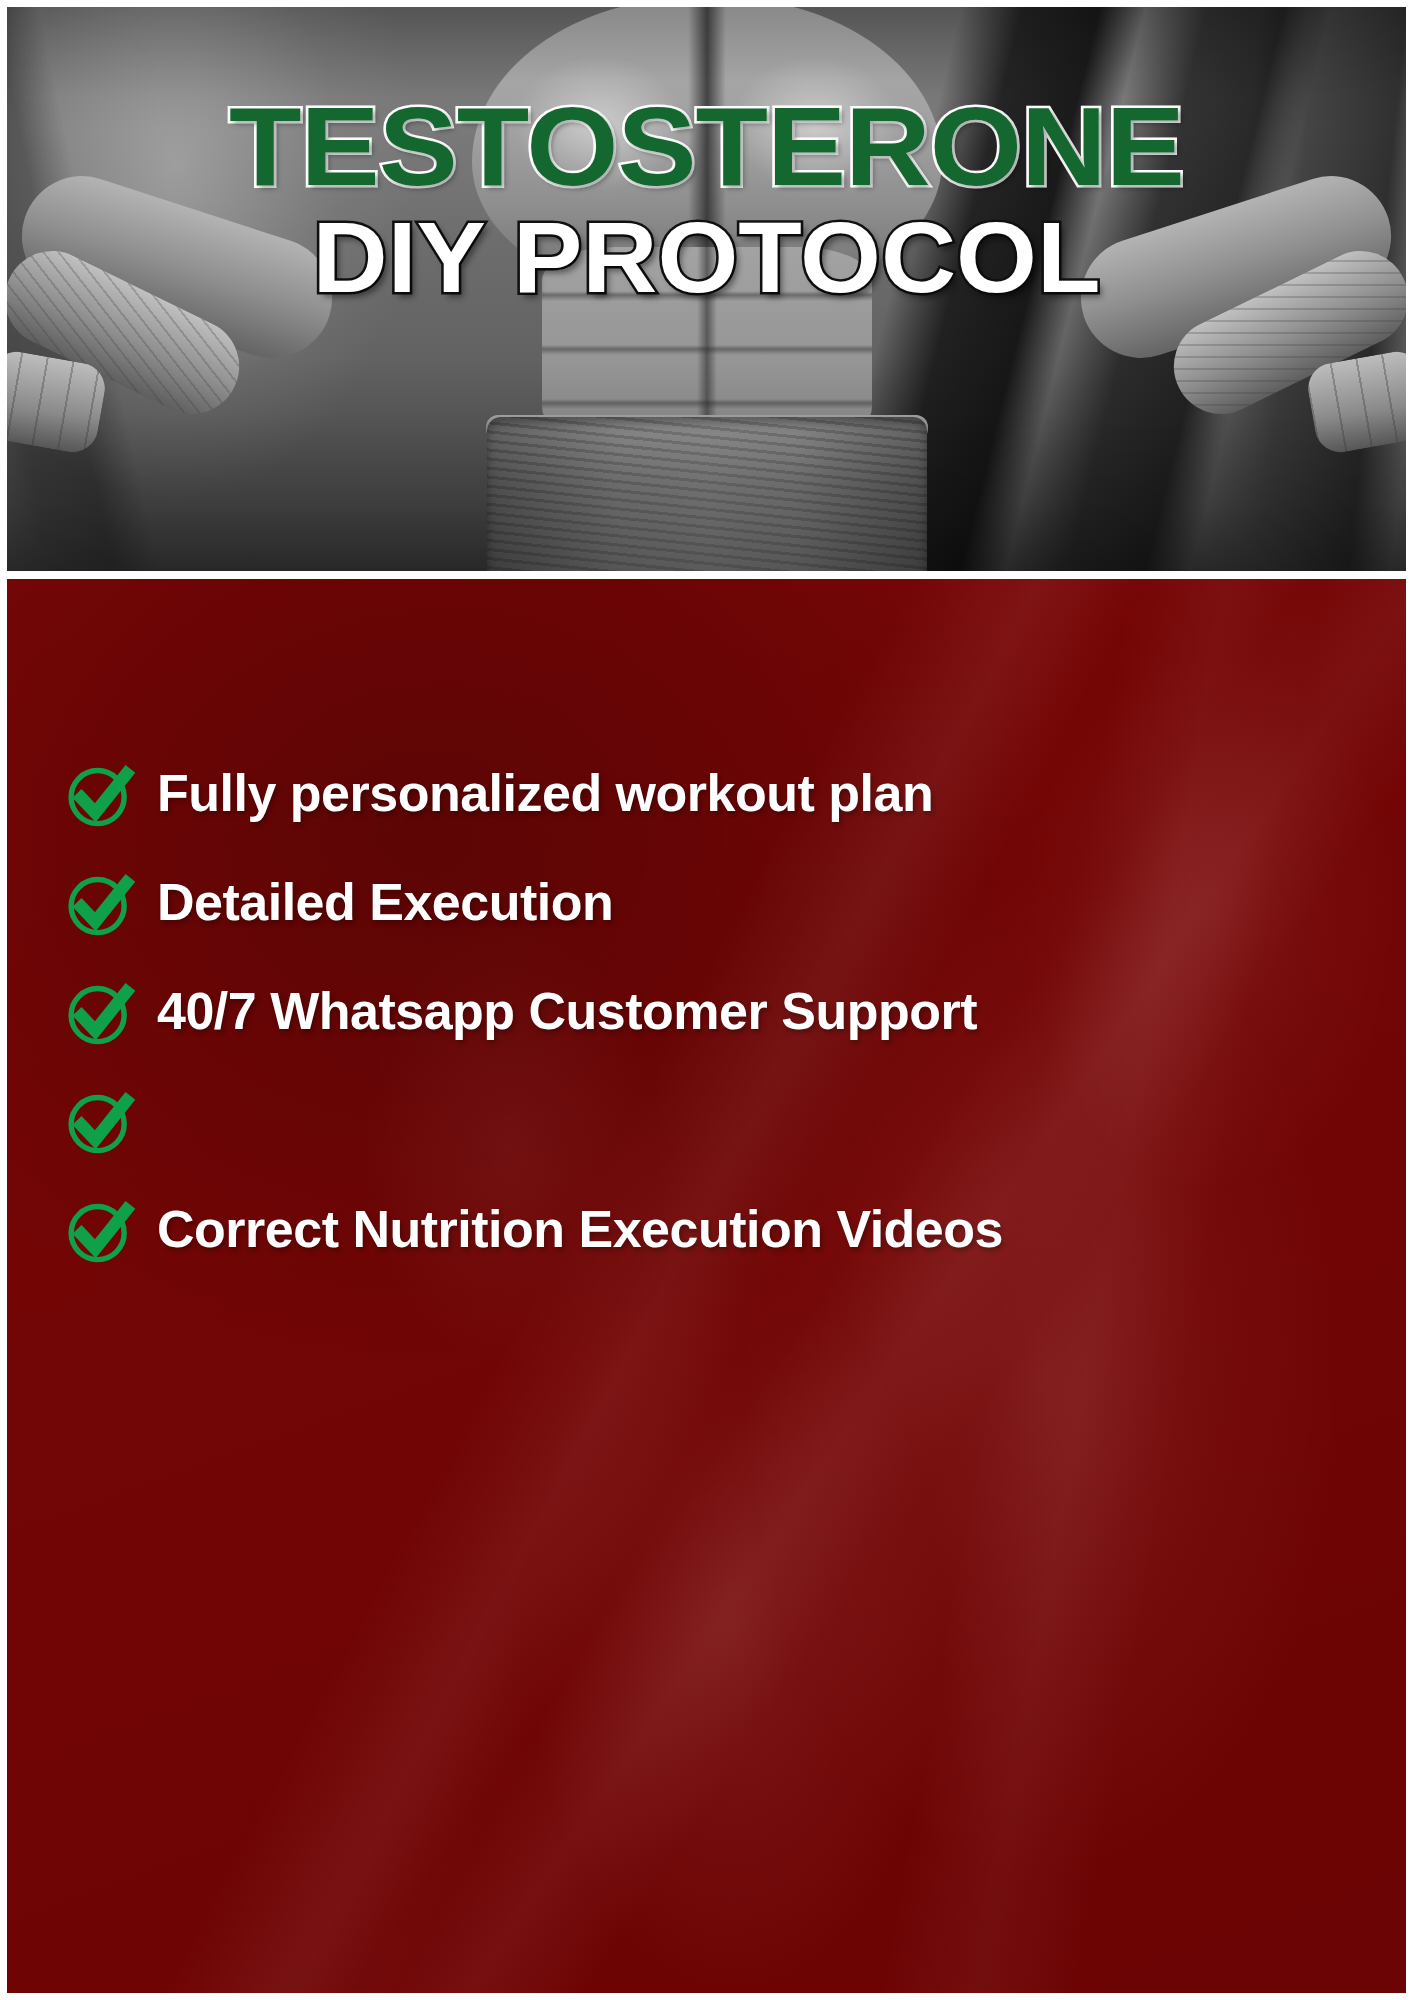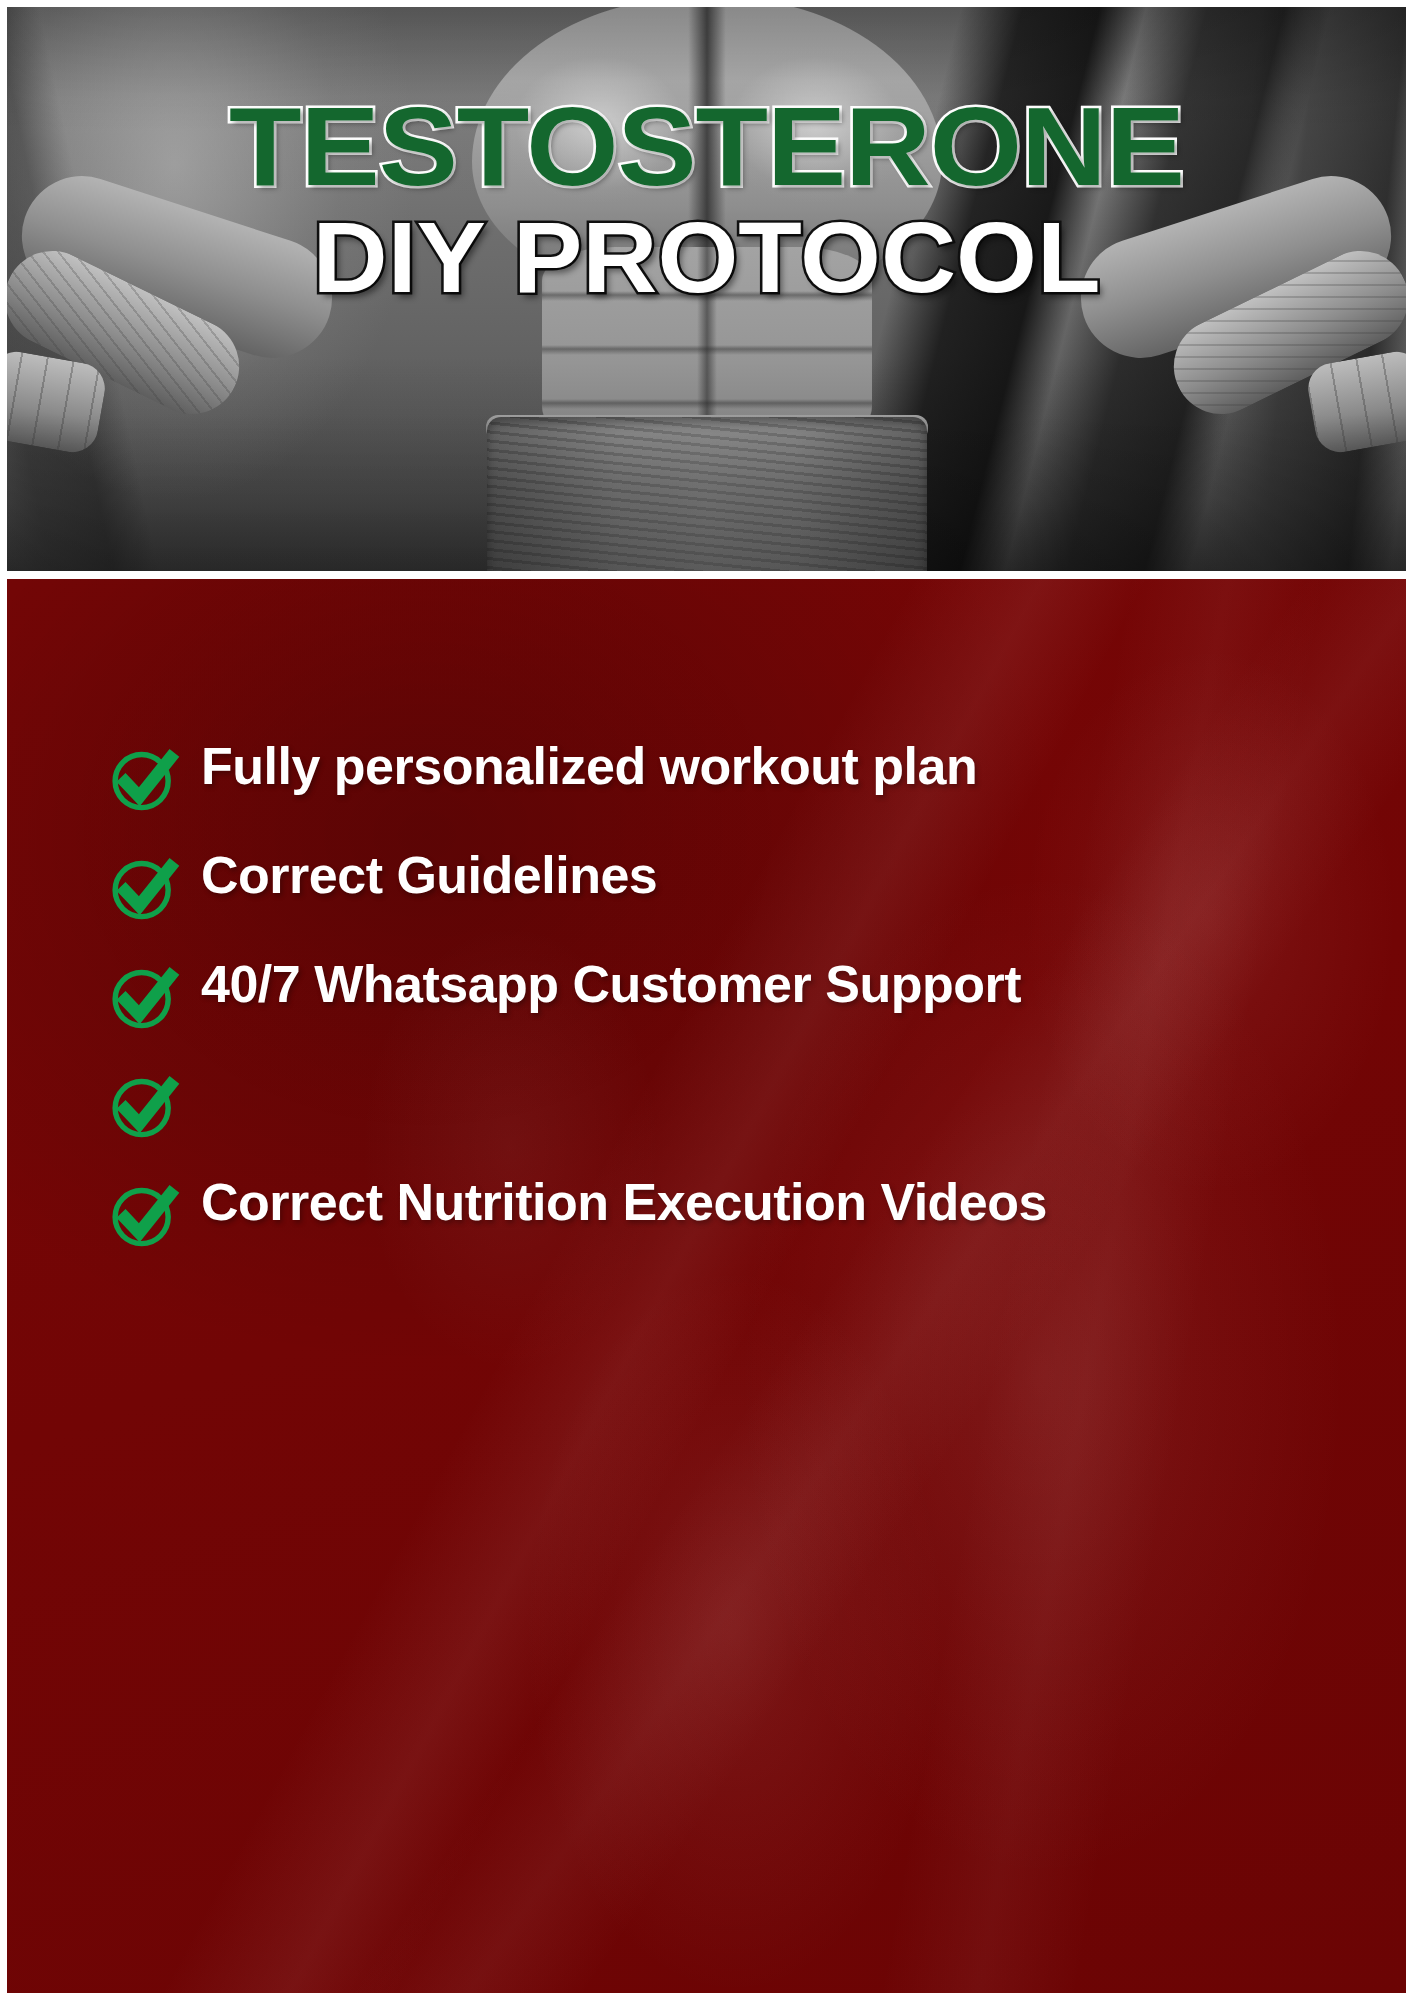--- a/index.html
+++ b/index.html
@@ -228,22 +228,23 @@
     position: absolute;
     left: 0; right: 0;
     top: 160px;
     display: flex;
     flex-direction: column;
     gap: 0px;
   }
 
   .list-item {
     display: flex;
+    align-items: center;
     height: 109px;
-    padding-left: 98px;
+    padding-left: 54px;
   }
 
   .check-icon {
     flex: 0 0 auto;
     width: 78px;
     height: 78px;
     margin-right: 18px;
     display: block;
   }
 
@@ -300,21 +301,21 @@
             <path d="M26 55 L44 74 L84 24" fill="none" stroke="#0FA04A" stroke-width="16" stroke-linecap="square" stroke-linejoin="miter"></path>
           </svg>
           <span class="item-label">Fully personalized workout plan</span>
         </div>
 
         <div class="list-item">
           <svg class="check-icon" viewBox="0 0 100 100">
             <circle cx="47" cy="54" r="34" fill="none" stroke="#0FA04A" stroke-width="7"></circle>
             <path d="M26 55 L44 74 L84 24" fill="none" stroke="#0FA04A" stroke-width="16" stroke-linecap="square" stroke-linejoin="miter"></path>
           </svg>
-          <span class="item-label">Correct Guidelines</span>
+          <span class="item-label">Detailed Execution</span>
         </div>
 
         <div class="list-item">
           <svg class="check-icon" viewBox="0 0 100 100">
             <circle cx="47" cy="54" r="34" fill="none" stroke="#0FA04A" stroke-width="7"></circle>
             <path d="M26 55 L44 74 L84 24" fill="none" stroke="#0FA04A" stroke-width="16" stroke-linecap="square" stroke-linejoin="miter"></path>
           </svg>
           <span class="item-label">40/7 Whatsapp Customer Support</span>
         </div>
 

